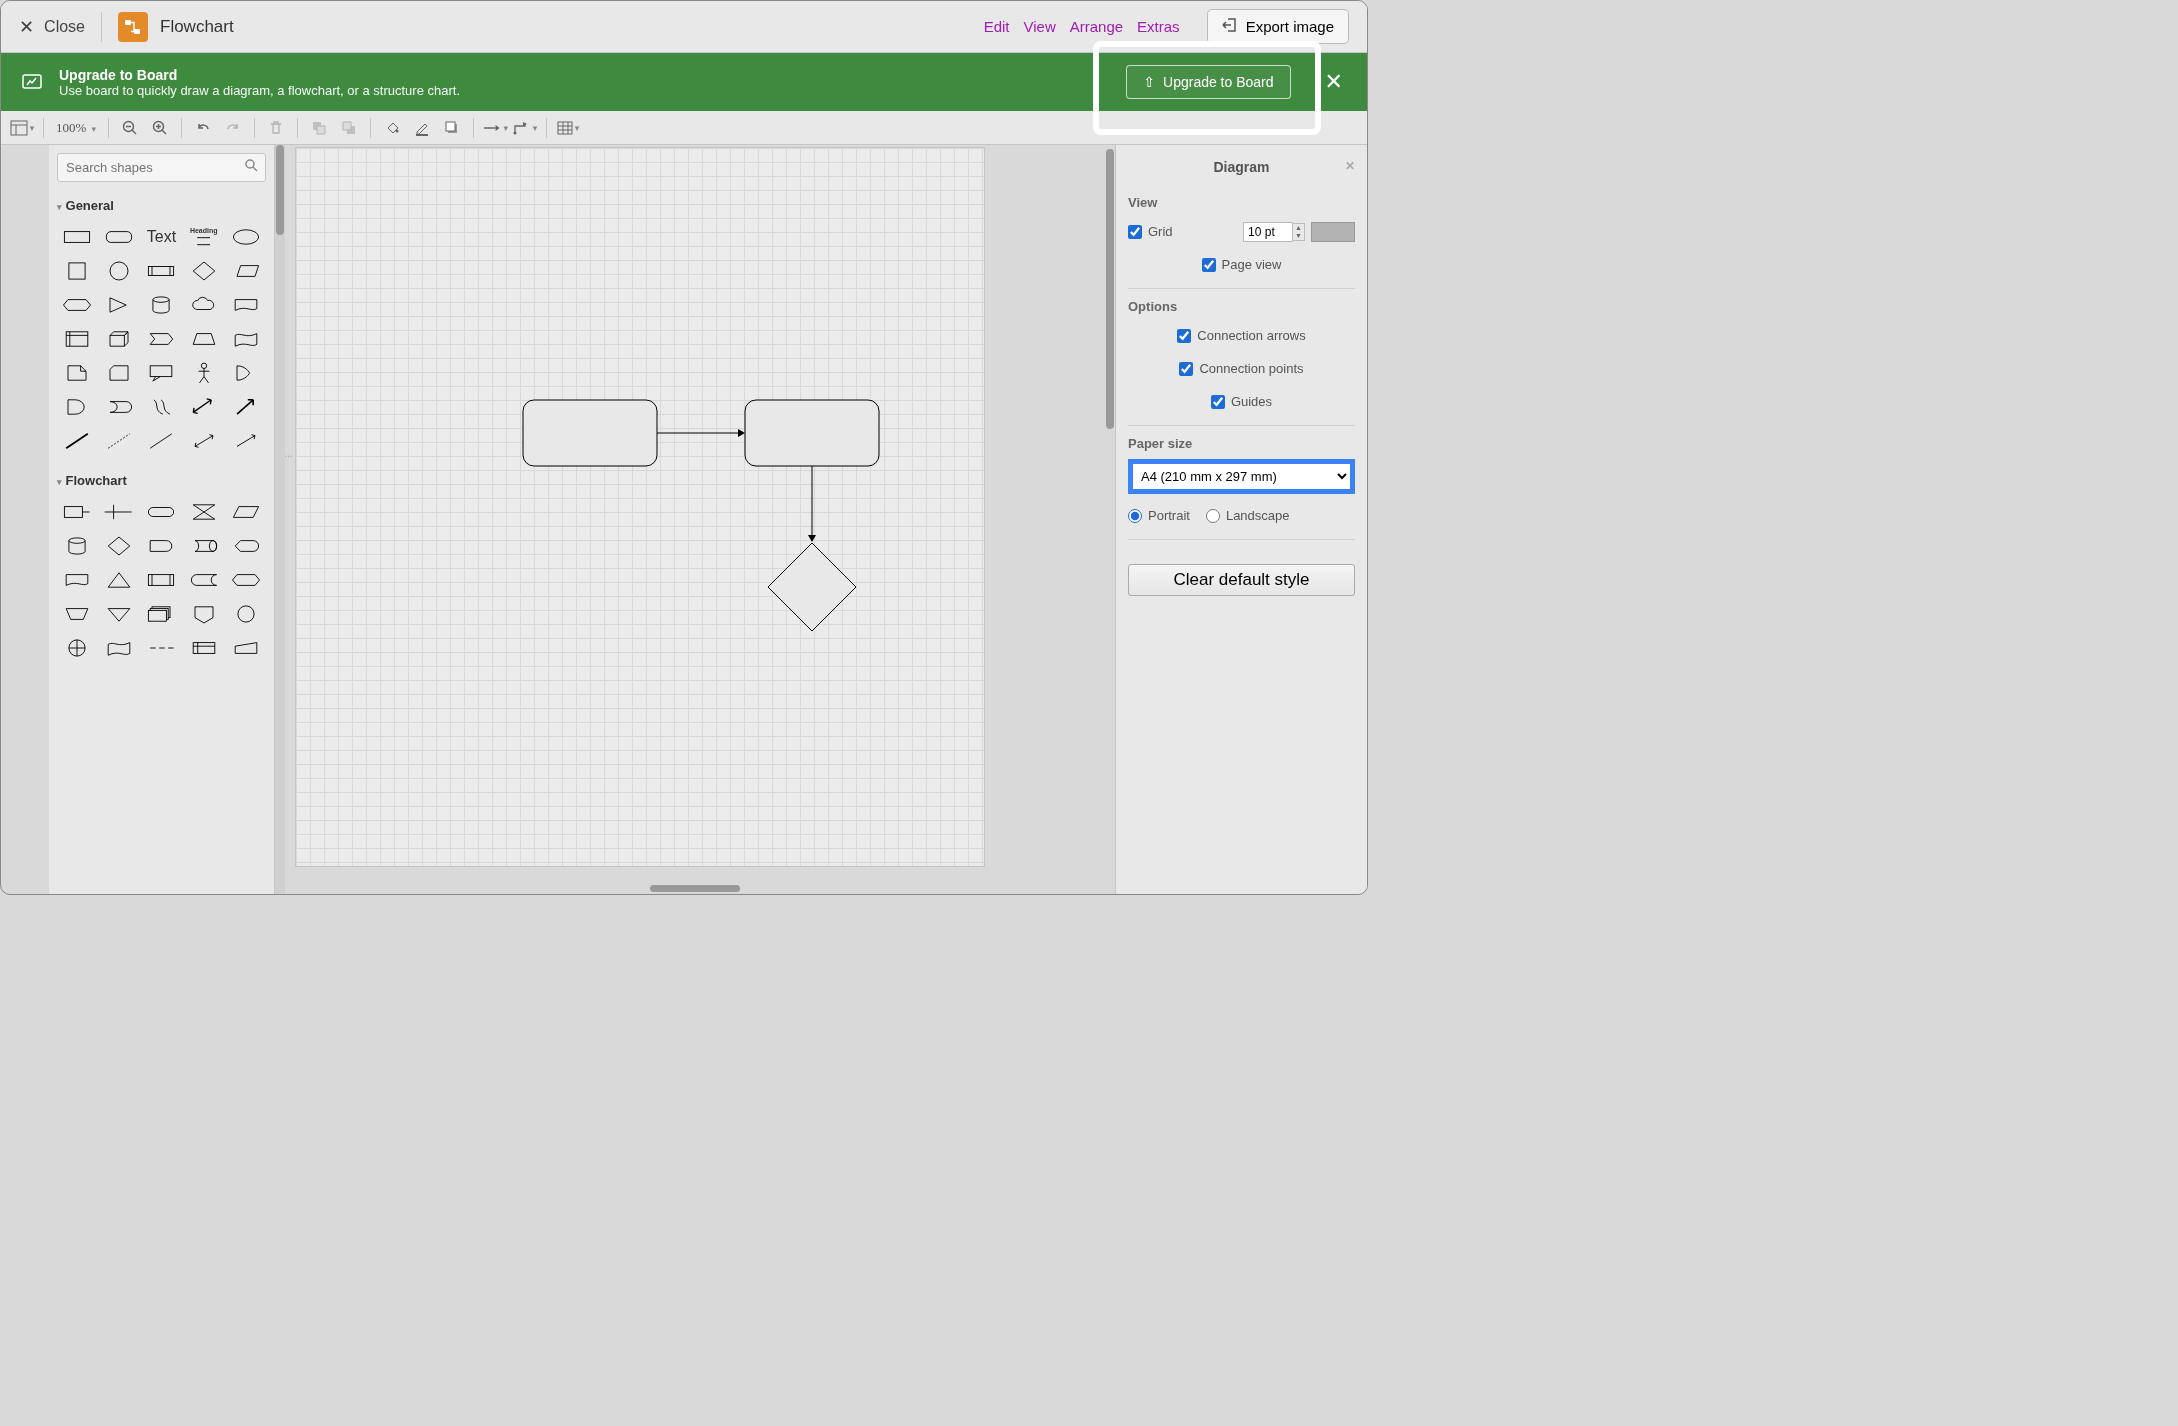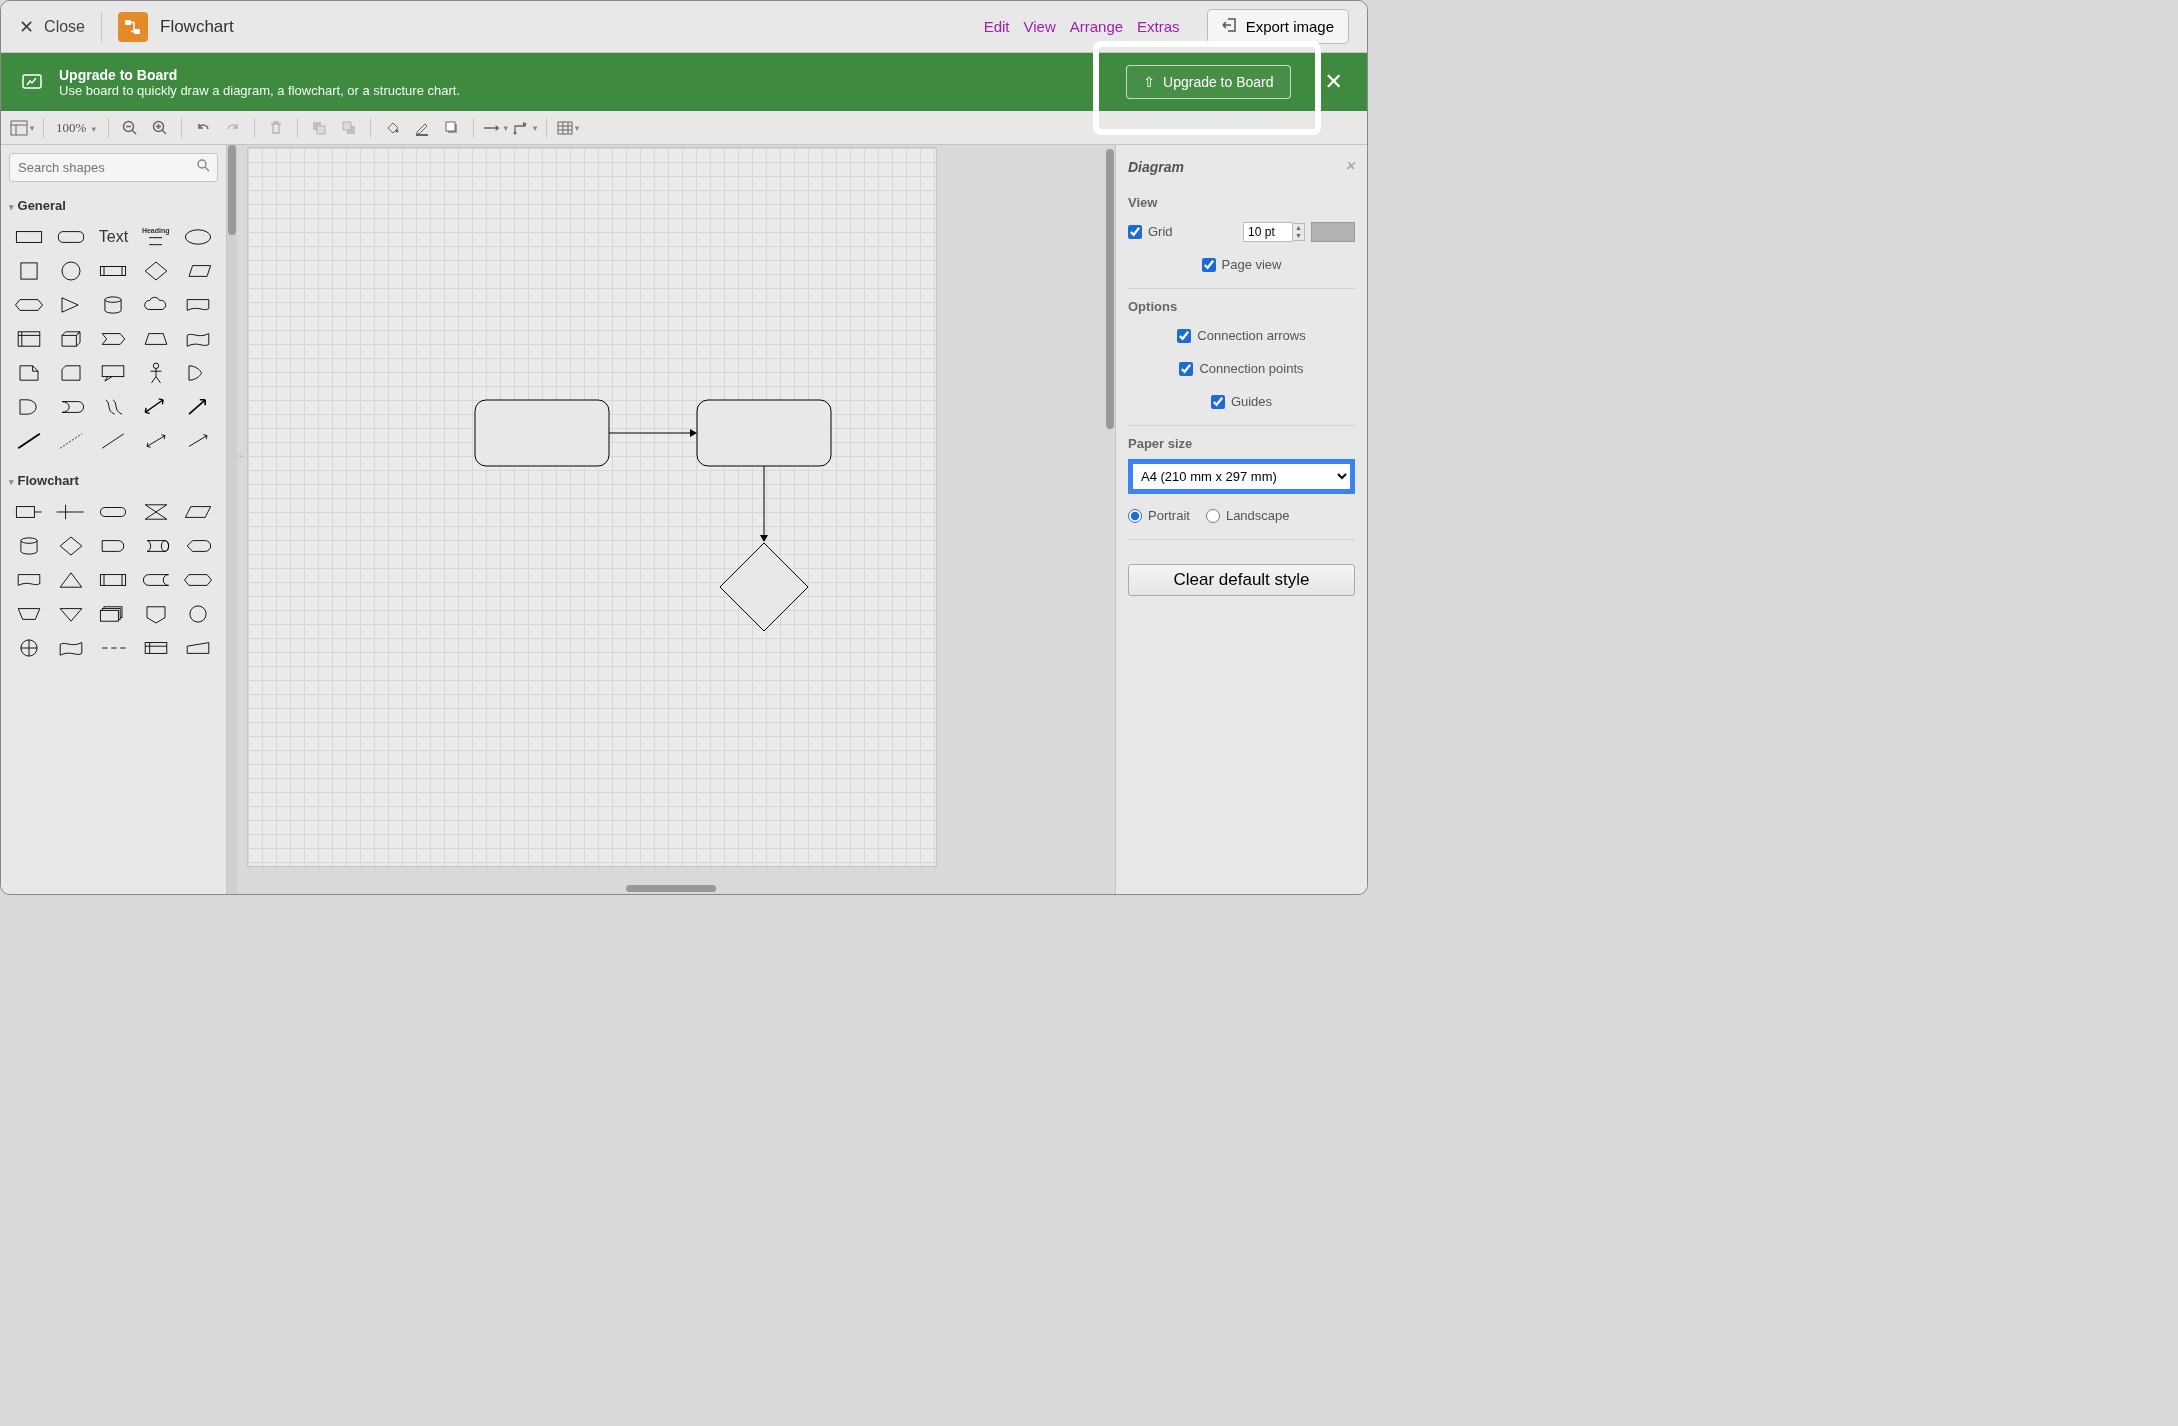--- a/index.html
+++ b/index.html
@@ -28,21 +28,21 @@
 
 
 .toolbar { height: 34px; background: #e8e8e8; border-bottom: 1px solid #c5c5c5; display: flex; align-items: center; padding: 0 8px; gap: 4px; font-size: 13px; color: #555; }
 .tool-btn { width: 26px; height: 26px; display: flex; align-items: center; justify-content: center; color: #666; cursor: pointer; border-radius: 3px; }
 .tool-btn.disabled { opacity: 0.4; }
 .tool-sep { width: 1px; height: 20px; background: #c5c5c5; margin: 0 4px; }
 .zoom-val { padding: 0 4px; color: #555; cursor: pointer; font-family: Liberation Serif, serif; }
 .dd-arrow { font-size: 9px; color: #888; margin-left: 2px; }
 
 
-.main { display: flex; height: calc(100% - 52px - 58px - 34px); }
+.main { display: flex; height: calc(100% - 52px - 58px - 34px); padding-left: 48px; }
 
 
 .left { width: 226px; background: #e8e8e8; border-right: 1px solid #c5c5c5; display: flex; flex-direction: column; overflow: hidden; }
 .search-wrap { padding: 8px; position: relative; }
 .search-input { width: 100%; padding: 6px 26px 6px 8px; border: 1px solid #c5c5c5; border-radius: 3px; font-size: 13px; background: #f5f5f5; }
 .search-icon { position: absolute; right: 16px; top: 14px; color: #888; font-size: 13px; }
 .shape-section { padding: 4px 6px; }
 .section-header { font-size: 13px; font-weight: 600; color: #333; padding: 4px 2px; cursor: pointer; }
 .section-header::before { content: "▾"; font-size: 9px; color: #888; margin-right: 4px; }
 .shape-grid { display: grid; grid-template-columns: repeat(5, 1fr); gap: 2px; padding: 4px 2px; }
@@ -62,21 +62,21 @@
   background-size: 14px 14px, 14px 14px, 70px 70px, 70px 70px;
 }
 .flowchart-svg { position: absolute; left: 10px; top: 2px; width: 690px; height: 720px; pointer-events: none; }
 .right-scroll { width: 10px; position: relative; }
 .right-scroll .thumb { position: absolute; top: 4px; left: 1px; width: 8px; height: 280px; background: #999; border-radius: 4px; }
 .bottom-scroll { position: absolute; bottom: 2px; left: 50%; transform: translateX(-50%); width: 90px; height: 7px; background: #999; border-radius: 4px; }
 .splitter-mark { position: absolute; left: -2px; top: 310px; color: #999; font-size: 9px; writing-mode: vertical-rl; }
 
 
 .right { width: 252px; background: #e8e8e8; border-left: 1px solid #c5c5c5; padding: 10px 12px; overflow-y: auto; }
-.right-title { text-align: left; font-size: 14px; font-weight: 600; padding: 4px 0 12px; position: relative; color: #555; font-style: italic; }
+.right-title { text-align: center; font-size: 14px; font-weight: 600; padding: 4px 0 12px; position: relative; color: #555; }
 .right-title .pclose { position: absolute; right: 0; top: 4px; color: #aaa; cursor: pointer; font-size: 12px; }
 .right-section-h { font-size: 13px; font-weight: 600; color: #666; margin: 8px 0 8px; }
 .right-row { display: flex; align-items: center; gap: 6px; margin: 6px 0; font-size: 13px; color: #555; justify-content: center; }
 .right-row input[type=checkbox] { width: 14px; height: 14px; accent-color: #1d6cd6; }
 .right-row input[type=radio] { width: 14px; height: 14px; accent-color: #1d6cd6; }
 .grid-opts { display: flex; align-items: center; justify-content: space-between; }
 .grid-size { width: 50px; padding: 2px 4px; font-size: 12px; border: 1px solid #bbb; text-align: left; }
 .tiny-stepper { display: inline-flex; flex-direction: column; border: 1px solid #bbb; margin-left: -1px; }
 .tiny-stepper span { font-size: 7px; line-height: 8px; padding: 0 2px; color: #666; cursor: pointer; }
 .color-swatch { width: 44px; height: 20px; border: 1px solid #999; background: #b3b3b3; cursor: pointer; }

